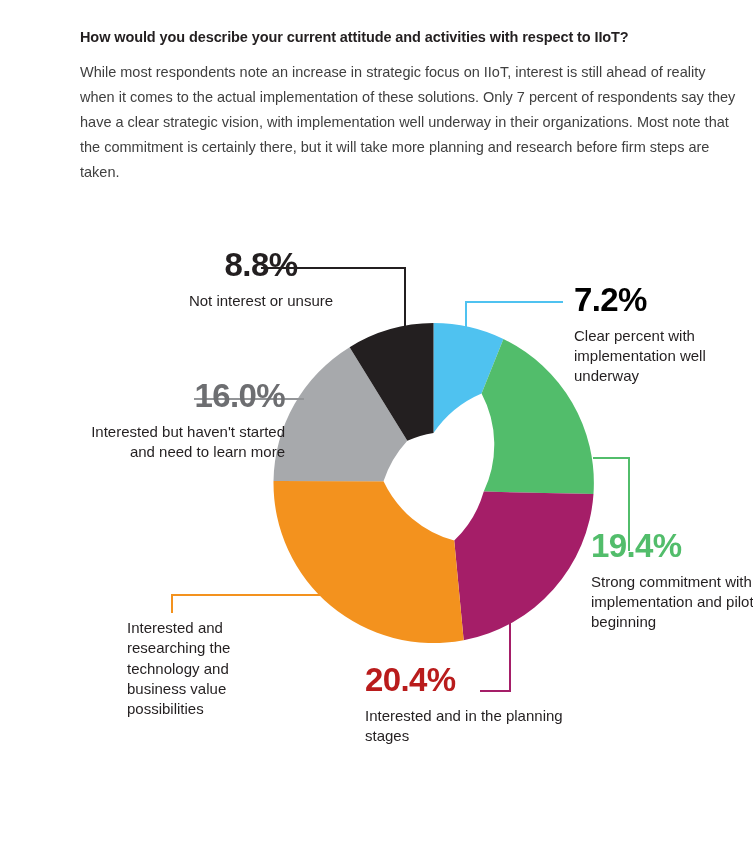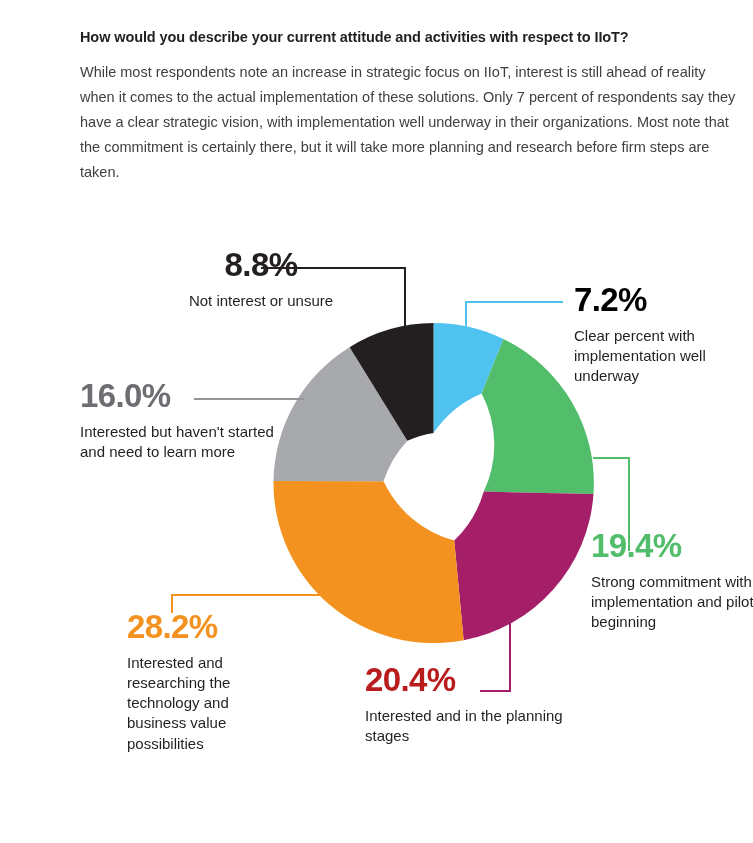--- a/index.html
+++ b/index.html
@@ -79,21 +79,21 @@
     line-height: 1.35;
     margin: 8px 0 0 0;
   }
 
   
   .callout-black   { left: 124px; top: 248px; width: 190px; }
   .callout-blue    { left: 532px; top: 283px; width: 195px; }
   .callout-green   { left: 549px; top: 529px; width: 200px; }
   .callout-magenta { left: 323px; top: 663px; width: 200px; }
   .callout-orange  { left: 85px;  top: 610px; width: 165px; }
-  .callout-gray    { left: 38px;  top: 379px; width: 205px; }
+  .callout-gray    { left: 38px;  top: 379px; width: 205px; text-align: right; }
 
   .callout-black .callout-pct,
   .callout-black .callout-desc { text-align: center; }
 </style>
 </head>
 <body>
 
 <div id="infographic">
 
   <div class="header">
@@ -174,21 +174,20 @@
       <div class="callout-pct" style="color:#52bd6b;">19.4%</div>
       <div class="callout-desc">Strong commitment with implementation and pilots beginning</div>
     </div>
 
     <div class="callout callout-magenta">
       <div class="callout-pct" style="color:#b91c1c;">20.4%</div>
       <div class="callout-desc">Interested and in the planning stages</div>
     </div>
 
     <div class="callout callout-orange">
-      <div class="callout-pct" style="color:#f3921e;">28.2%</div>
       <div class="callout-desc">Interested and researching the technology and business value possibilities</div>
     </div>
 
     <div class="callout callout-gray">
       <div class="callout-pct" style="color:#6d6e71;">16.0%</div>
       <div class="callout-desc">Interested but haven't started and need to learn more</div>
     </div>
 
   </div>
 </div>

